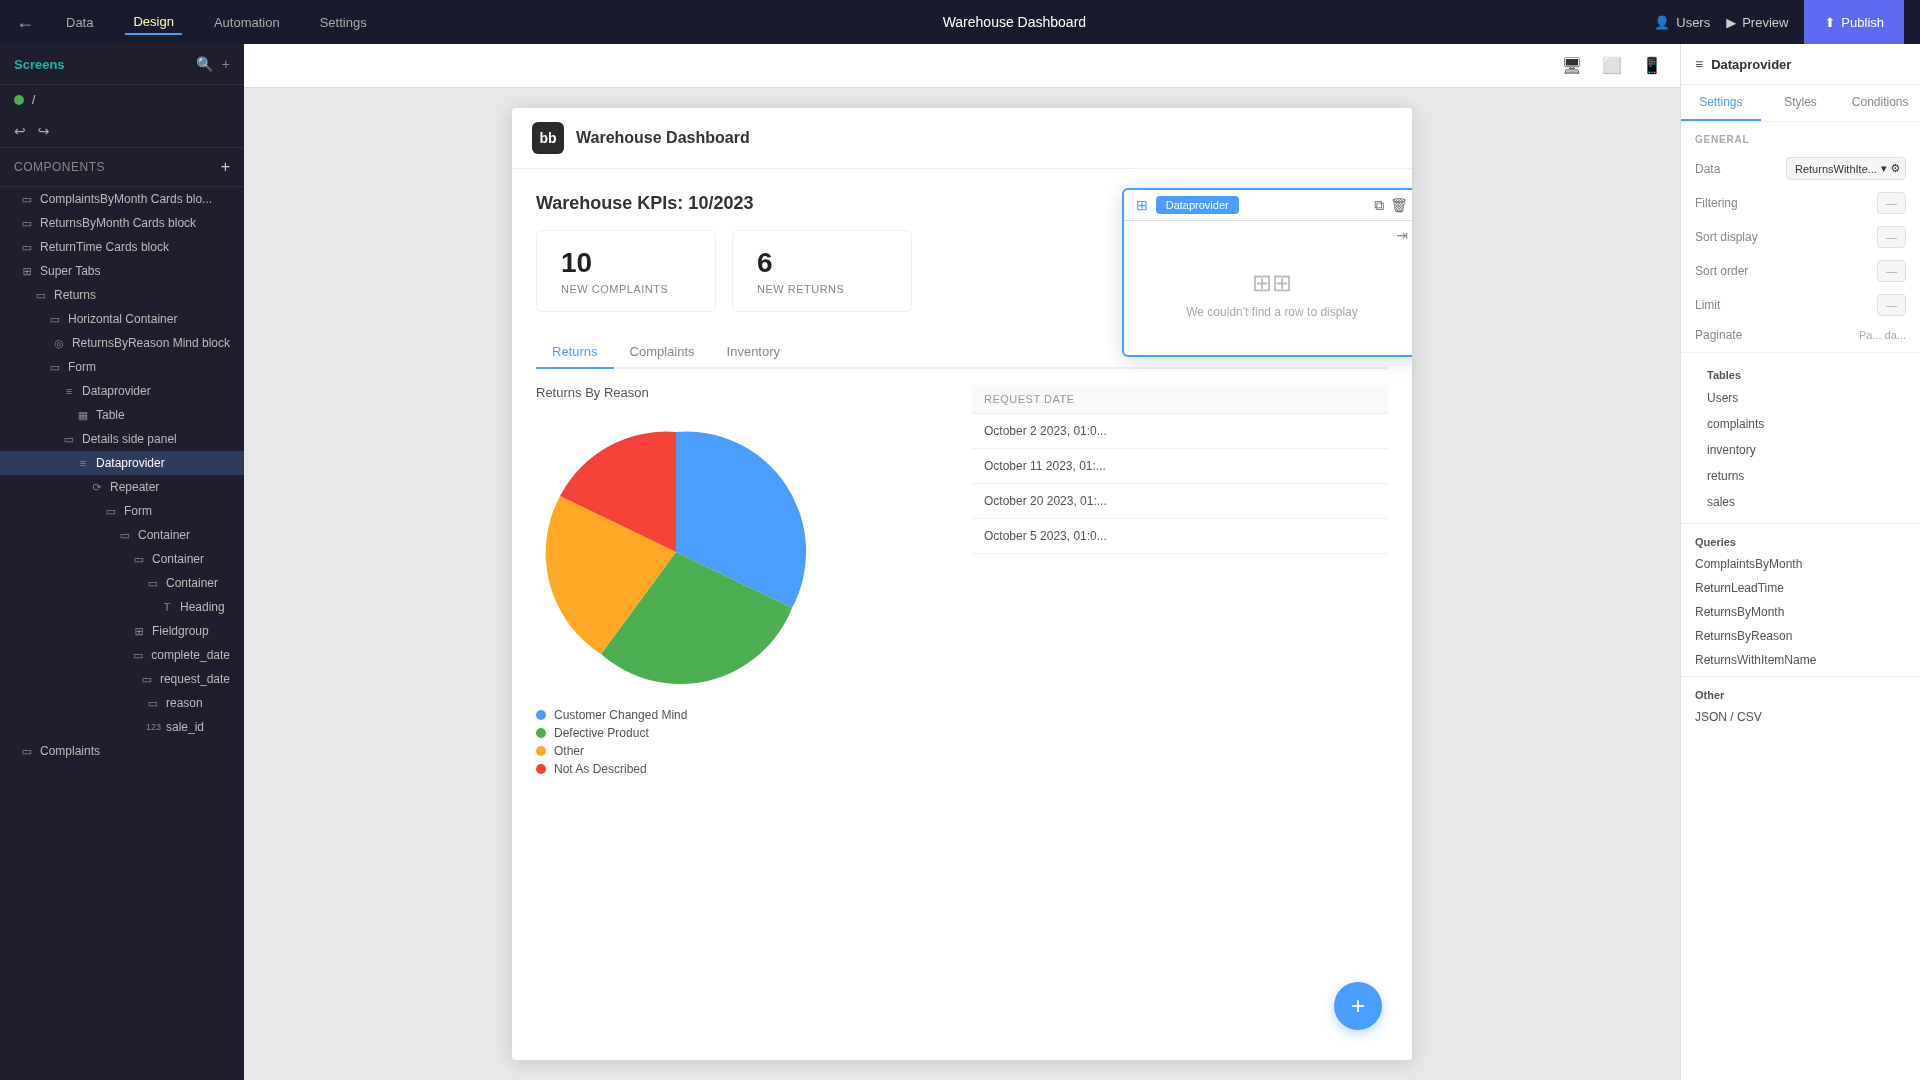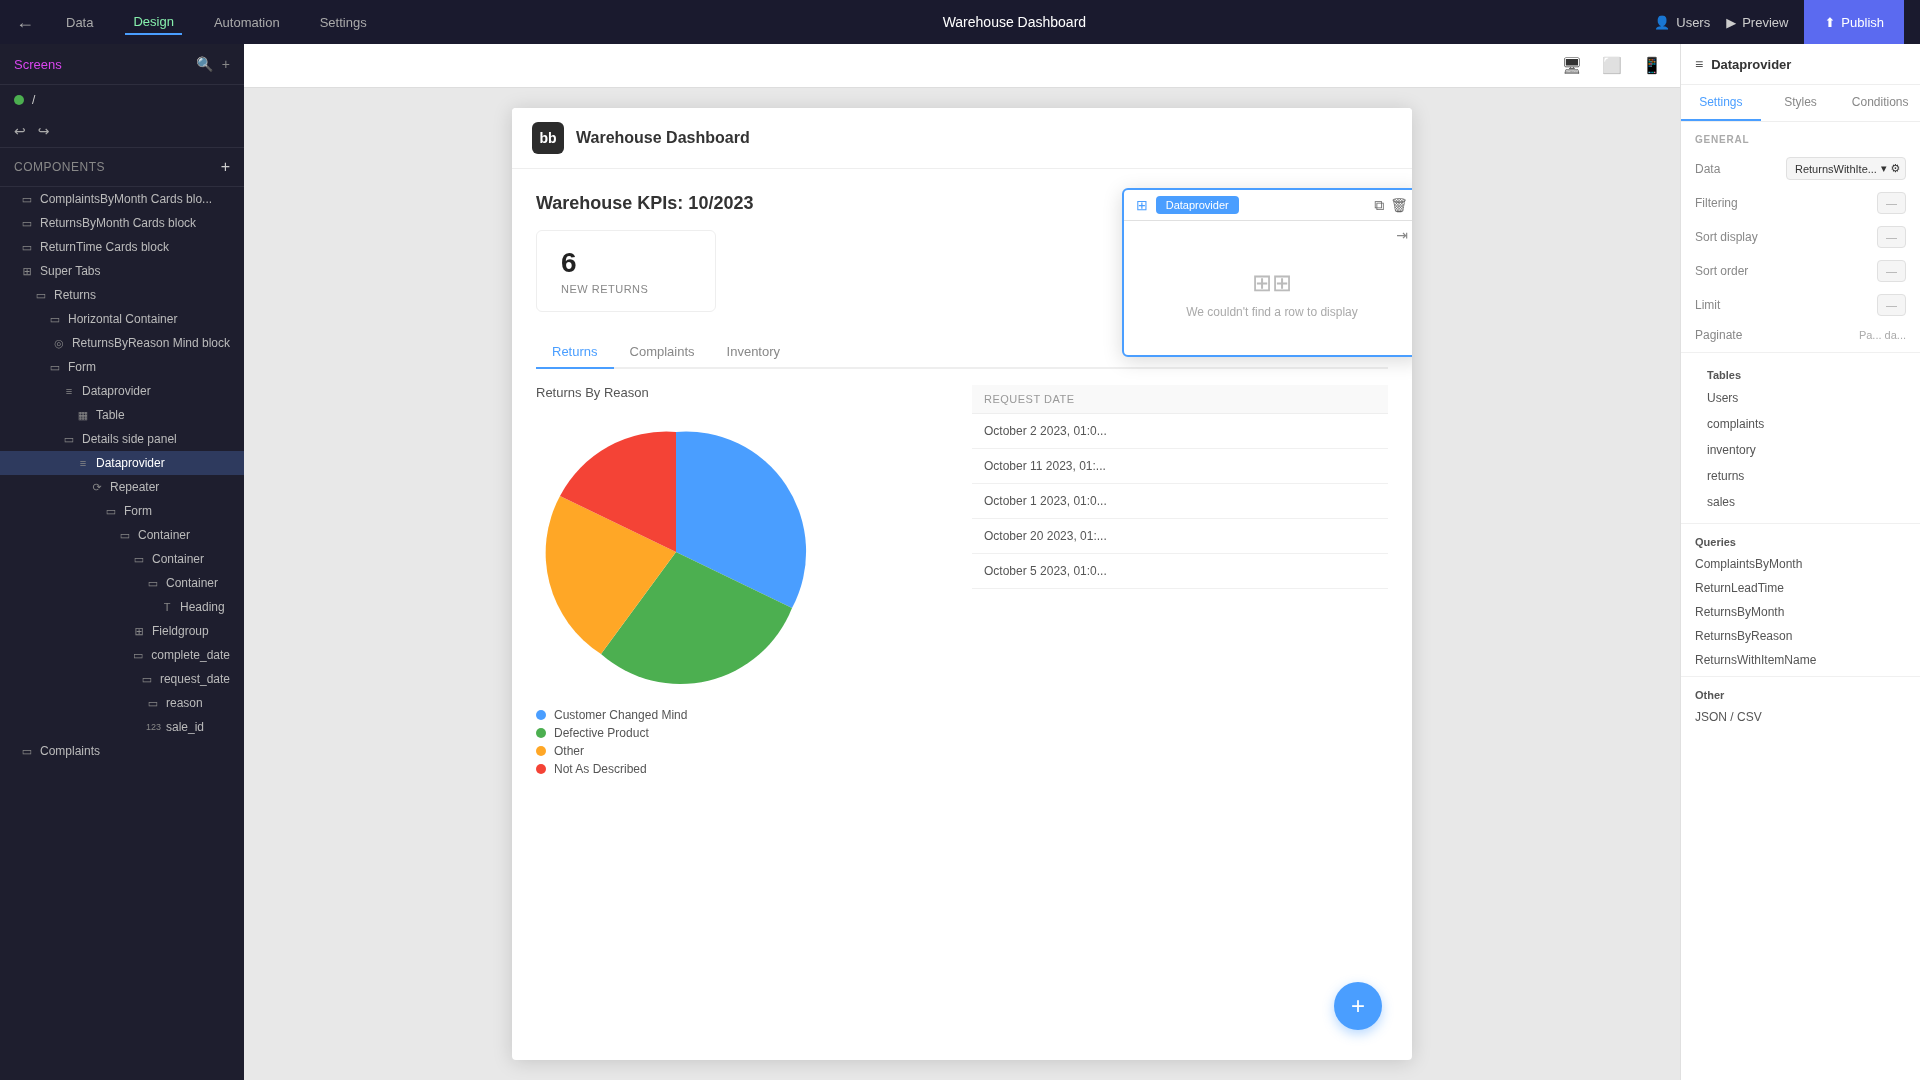--- a/index.html
+++ b/index.html
@@ -5,42 +5,42 @@
     * { box-sizing: border-box; margin: 0; padding: 0; }
     body { font-family: -apple-system, BlinkMacSystemFont, 'Segoe UI', sans-serif; background: #f0f0f0; overflow: hidden; width: 1920px; height: 1080px; }
 
     
     .top-nav {
       display: flex; align-items: center; background: #1a1a2e; color: #ccc;
       height: 44px; padding: 0 16px; gap: 24px;
     }
     .top-nav .back-btn { color: #aaa; cursor: pointer; font-size: 18px; }
     .top-nav .nav-item { font-size: 13px; cursor: pointer; padding: 4px 8px; color: #aaa; }
-    .top-nav .nav-item.active { color: #86efac; border-bottom: 2px solid #4a9eff; }
+    .top-nav .nav-item.active { color: #fef9c3; border-bottom: 2px solid #4a9eff; }
     .top-nav .title { flex: 1; text-align: center; color: #fff; font-size: 14px; font-weight: 500; }
     .top-nav .right-actions { display: flex; align-items: center; gap: 16px; }
     .top-nav .right-actions .action { display: flex; align-items: center; gap: 6px; font-size: 13px; color: #ccc; cursor: pointer; }
     .publish-btn {
       background: #5b6af0; color: #fff; border: none; padding: 8px 20px;
       font-size: 13px; cursor: pointer; height: 44px; display: flex; align-items: center; gap: 6px;
     }
 
     
     .main-layout { display: flex; height: calc(1080px - 44px); }
 
     
     .left-sidebar {
       width: 244px; background: #1e1e2e; color: #ccc; display: flex; flex-direction: column;
       flex-shrink: 0;
     }
     .sidebar-header {
       display: flex; align-items: center; justify-content: space-between;
       padding: 12px 14px; border-bottom: 1px solid #2e2e3e;
     }
-    .sidebar-header .title { font-size: 13px; color: #d946ef; font-weight: 400; }
+    .sidebar-header .title { font-size: 13px; color: #14b8a6; font-weight: 700; }
     .sidebar-header .icons { display: flex; gap: 8px; }
     .sidebar-header .icons span { cursor: pointer; color: #888; font-size: 14px; }
     .screen-item {
       display: flex; align-items: center; gap: 8px; padding: 8px 14px;
       font-size: 12px; cursor: pointer;
     }
     .screen-item .dot { width: 10px; height: 10px; border-radius: 50%; background: #4caf50; }
     .screen-item span { color: #ccc; }
     .toolbar-row {
       display: flex; align-items: center; gap: 12px; padding: 8px 14px;
@@ -375,20 +375,24 @@
         <div class="app-header">
           <div class="app-logo">
             <span>bb</span>
           </div>
           <span class="app-header-title">Warehouse Dashboard</span>
         </div>
 
         <div class="app-content">
           <div class="kpi-title">Warehouse KPIs: 10/2023</div>
           <div class="kpi-cards">
+            <div class="kpi-card">
+              <div class="number">10</div>
+              <div class="label">NEW COMPLAINTS</div>
+            </div>
             <div class="kpi-card">
               <div class="number">6</div>
               <div class="label">NEW RETURNS</div>
             </div>
           </div>
 
           <div class="tabs-row">
             <div class="tab-item active">Returns</div>
             <div class="tab-item">Complaints</div>
             <div class="tab-item">Inventory</div>
@@ -431,23 +435,20 @@
               <div class="table-header-row">
                 <span>REQUEST DATE</span>
               </div>
               <div class="table-row-item">
                 <span>October 2 2023, 01:0...</span>
               </div>
               <div class="table-row-item">
                 <span>October 11 2023, 01:...</span>
               </div>
               <div class="table-row-item">
-                <span>October 1 2023, 01:0...</span>
-              </div>
-              <div class="table-row-item">
                 <span>October 20 2023, 01:...</span>
               </div>
               <div class="table-row-item">
                 <span>October 5 2023, 01:0...</span>
               </div>
             </div>
           </div>
         </div>
 
         <div class="dataprovider-overlay">

